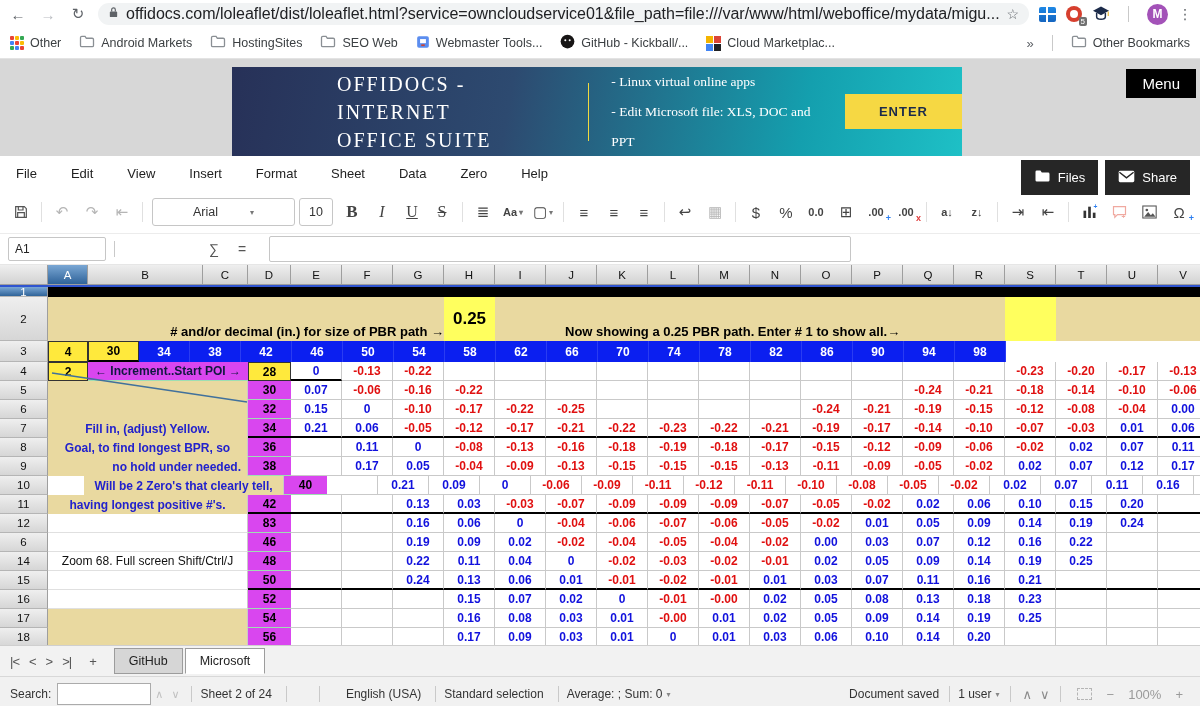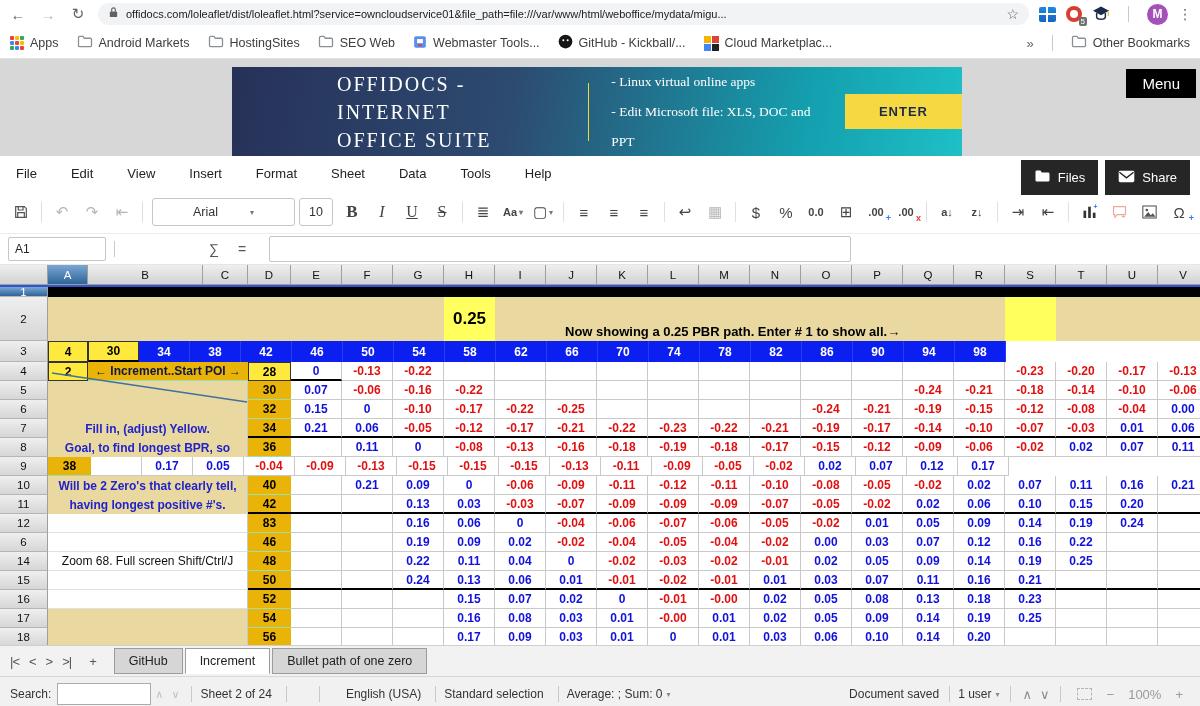--- a/index.html
+++ b/index.html
@@ -3,21 +3,21 @@
 <meta charset="utf-8">
 <style>
   html,body{margin:0;padding:0}
   body{width:1200px;height:706px;overflow:hidden;font-family:"Liberation Sans",sans-serif;background:#fff;position:relative;font-size:13px;color:#202124}
   .vsep{width:1px;background:#c9c9c9;height:16px;margin:0 8px;flex:0 0 1px}
   
   .browser-bar{height:28px;display:flex;align-items:center;background:#fff;padding:0 8px;gap:10px}
   .nav-glyph{font-size:15px;color:#5f6368;width:20px;text-align:center;cursor:pointer}
   .nav-glyph.dim{color:#b9bcc1}
   .omnibox{flex:1;height:22px;background:#f1f3f4;border-radius:12px;display:flex;align-items:center;padding:0 10px;gap:7px;min-width:0}
-  .omnibox .url{font-size:11px;color:#202124;white-space:nowrap;overflow:hidden;flex:1}
+  .omnibox .url{font-size:16px;color:#202124;white-space:nowrap;overflow:hidden;flex:1}
   .omnibox .star{color:#5f6368;font-size:14px}
   .ext-row{display:flex;align-items:center;gap:10px}
   .ext-win{width:17px;height:15px;border-radius:2px;background:linear-gradient(#1e88e5,#1565c0);position:relative}
   .ext-win:before{content:"";position:absolute;left:7px;top:0;bottom:0;width:2px;background:#fff}
   .ext-win:after{content:"";position:absolute;top:6px;left:0;right:0;height:2px;background:#fff}
   .ext-stop{width:16px;height:16px;border-radius:50%;background:#d63f2e;position:relative}
   .ext-stop:before{content:"";position:absolute;left:4px;top:4px;width:8px;height:8px;border-radius:50%;background:#fff}
   .ext-badge{position:absolute;right:-5px;bottom:-4px;background:#707070;color:#fff;font-size:8px;padding:0 2px;border-radius:2px}
   .avatar{width:21px;height:21px;border-radius:50%;background:#a352b8;color:#fff;font-size:12px;font-weight:bold;display:flex;align-items:center;justify-content:center}
   .kebab{color:#5f6368;font-size:14px}
@@ -68,21 +68,21 @@
   .colhead-row{display:flex;border-bottom:2px solid #2f54d0}
   .hcell{box-sizing:border-box;height:20px;background:linear-gradient(#efefef,#d2d2d2);border-right:1px solid #9e9e9e;border-bottom:1px solid #9e9e9e;display:flex;align-items:center;justify-content:center;font-size:11.5px;font-weight:normal;color:#111;flex:0 0 auto;cursor:pointer}
   .hcell.sel,.rhead.sel{background:linear-gradient(#7aa7d4,#2f6399);color:#fff}
   .rhead{box-sizing:border-box;width:48px;background:linear-gradient(#efefef,#d6d6d6);border-right:1px solid #9e9e9e;border-bottom:1px solid #b5b5b5;display:flex;align-items:center;justify-content:center;font-size:11.5px;color:#111;flex:0 0 auto;cursor:pointer}
   .cell{background:#fff;border-right:1px solid #c9c9c9;border-bottom:1px solid #c9c9c9;cursor:cell}
   .cell.neg{color:#e01010}
   .cell.pos{color:#1111dd}
   .tan{background:#e9d9a0;border-right:1px solid #c9c9c9}
   .whitepanel{background:#fff;border-right:1px solid #c9c9c9;border-bottom:1px solid #e0e0e0}
   .ycell{background:#ffe93c;border:1px solid #333;color:#000}
-  .gcell{background:#eab308;border-bottom:1px solid #9edfb2;color:#000;cursor:cell}
+  .gcell{background:#d946ef;border-bottom:1px solid #9edfb2;color:#000;cursor:cell}
   .bluecell{background:#0b1ff0;color:#fff;border-right:1px solid #2a3cf2}
   .thickb{border-bottom:2px solid #000 !important}
   .note{font-size:12px;color:#2222cc;justify-content:center}
   .note.bold{font-weight:bold;font-size:12px}
   .note.right{justify-content:flex-end;padding-right:6px}
   .note.black{color:#111;font-weight:normal}
   .r2wrap{position:relative;background:#e9d9a0;height:44px;flex:1}
   .r2yellow{position:absolute;top:0;height:44px;width:51px;background:#ffff5e}
   .r2text{position:absolute;bottom:2px;font-weight:bold;font-size:13px;color:#000;white-space:nowrap}
   .r2big{position:absolute;top:0;height:44px;width:51px;display:flex;align-items:center;justify-content:center;font-size:17px;font-weight:bold;color:#000}
@@ -139,21 +139,21 @@
           <i style="background: rgb(234, 67, 53);"></i>
           <i style="background: rgb(251, 188, 5);"></i>
           <i style="background: rgb(52, 168, 83);"></i>
           <i style="background: rgb(66, 133, 244);"></i>
           <i style="background: rgb(234, 67, 53);"></i>
           <i style="background: rgb(251, 188, 5);"></i>
           <i style="background: rgb(52, 168, 83);"></i>
           <i style="background: rgb(66, 133, 244);"></i>
           <i style="background: rgb(234, 67, 53);"></i>
         </span>
-        <span>Apps</span>
+        <span>Other</span>
       </span>
       <span class="bm">
         <span><svg width="16" height="13" viewBox="0 0 24 20">
             <path d="M2 4a2 2 0 0 1 2-2h5l2 3h9a2 2 0 0 1 2 2v9a2 2 0 0 1-2 2H4a2 2 0 0 1-2-2z" fill="none" stroke="#8a8f94" stroke-width="2"></path>
           </svg></span>
         <span>Android Markets</span>
       </span>
       <span class="bm">
         <span><svg width="16" height="13" viewBox="0 0 24 20">
             <path d="M2 4a2 2 0 0 1 2-2h5l2 3h9a2 2 0 0 1 2 2v9a2 2 0 0 1-2 2H4a2 2 0 0 1-2-2z" fill="none" stroke="#8a8f94" stroke-width="2"></path>
@@ -234,21 +234,21 @@
 </div>
 
 <div class="menu-bar" id="menu-bar">
     <span class="menu-item">File</span>
     <span class="menu-item">Edit</span>
     <span class="menu-item">View</span>
     <span class="menu-item">Insert</span>
     <span class="menu-item">Format</span>
     <span class="menu-item">Sheet</span>
     <span class="menu-item">Data</span>
-    <span class="menu-item">Tools</span>
+    <span class="menu-item">Zero</span>
     <span class="menu-item">Help</span>
   </div>
 
 <div class="toolbar" id="toolbar">
     <div class="tb-item">
       <svg width="16" height="16" viewBox="0 0 24 24">
         <path d="M4 4h13l3 3v13H4z" fill="none" stroke="#555" stroke-width="1.8"></path>
         <path d="M8 4v5h7V4M7 20v-7h10v7" fill="none" stroke="#555" stroke-width="1.8"></path>
       </svg>
     </div>
@@ -408,20 +408,21 @@
     </div>
     <div class="grow">
       <div class="rhead sel" style="height: 10px;">1</div>
       <div style="width: 1161px; height: 10px; background: rgb(0, 0, 0);"></div>
     </div>
     <div class="grow">
       <div class="rhead" style="height: 44px;">2</div>
       <div class="r2wrap">
         <div class="r2yellow" style="left: 396px;"></div>
         <div class="r2yellow" style="left: 957px;"></div>
+        <div class="r2text" style="right: 756px;"># and/or decimal (in.) for size of PBR path →</div>
         <div class="r2big" style="left: 396px;">0.25</div>
         <div class="r2text" style="left: 517px;">Now showing a 0.25 PBR path. Enter # 1 to show all.→</div>
       </div>
     </div>
     <div class="grow">
       <div class="rhead" style="height: 21px;">3</div>
       <div class="gc ycell" style="width: 40px; height: 21px;">4</div>
       <div class="gc ycell thickb" style="width: 51px; height: 21px;">30</div>
       <div class="gc bluecell" style="width: 51px; height: 21px;">34</div>
       <div class="gc bluecell" style="width: 51px; height: 21px;">38</div>
@@ -552,20 +553,21 @@
       <div class="gc cell neg" style="width: 51px; height: 19px;">-0.12</div>
       <div class="gc cell neg" style="width: 51px; height: 19px;">-0.09</div>
       <div class="gc cell neg" style="width: 51px; height: 19px;">-0.06</div>
       <div class="gc cell neg" style="width: 51px; height: 19px;">-0.02</div>
       <div class="gc cell pos" style="width: 51px; height: 19px;">0.02</div>
       <div class="gc cell pos" style="width: 51px; height: 19px;">0.07</div>
       <div class="gc cell pos" style="width: 51px; height: 19px;">0.11</div>
     </div>
     <div class="grow">
       <div class="rhead" style="height: 19px;">9</div>
+      <div class="gc tan note bold right" style="width: 200px; height: 19px;">no hold under needed.</div>
       <div class="gc gcell" style="width: 43px; height: 19px;">38</div>
       <div class="gc cell" style="width: 51px; height: 19px;"></div>
       <div class="gc cell pos" style="width: 51px; height: 19px;">0.17</div>
       <div class="gc cell pos" style="width: 51px; height: 19px;">0.05</div>
       <div class="gc cell neg" style="width: 51px; height: 19px;">-0.04</div>
       <div class="gc cell neg" style="width: 51px; height: 19px;">-0.09</div>
       <div class="gc cell neg" style="width: 51px; height: 19px;">-0.13</div>
       <div class="gc cell neg" style="width: 51px; height: 19px;">-0.15</div>
       <div class="gc cell neg" style="width: 51px; height: 19px;">-0.15</div>
       <div class="gc cell neg" style="width: 51px; height: 19px;">-0.15</div>
@@ -574,21 +576,21 @@
       <div class="gc cell neg" style="width: 51px; height: 19px;">-0.09</div>
       <div class="gc cell neg" style="width: 51px; height: 19px;">-0.05</div>
       <div class="gc cell neg" style="width: 51px; height: 19px;">-0.02</div>
       <div class="gc cell pos" style="width: 51px; height: 19px;">0.02</div>
       <div class="gc cell pos" style="width: 51px; height: 19px;">0.07</div>
       <div class="gc cell pos" style="width: 51px; height: 19px;">0.12</div>
       <div class="gc cell pos" style="width: 51px; height: 19px;">0.17</div>
     </div>
     <div class="grow">
       <div class="rhead" style="height: 19px;">10</div>
-      <div class="gc tan note " style="width: 200px; height: 19px;">Will be 2 Zero's that clearly tell,</div>
+      <div class="gc tan note " style="width: 200px; height: 19px; margin-left: 36px;">Will be 2 Zero's that clearly tell,</div>
       <div class="gc gcell" style="width: 43px; height: 19px;">40</div>
       <div class="gc cell" style="width: 51px; height: 19px;"></div>
       <div class="gc cell pos" style="width: 51px; height: 19px;">0.21</div>
       <div class="gc cell pos" style="width: 51px; height: 19px;">0.09</div>
       <div class="gc cell pos" style="width: 51px; height: 19px;">0</div>
       <div class="gc cell neg" style="width: 51px; height: 19px;">-0.06</div>
       <div class="gc cell neg" style="width: 51px; height: 19px;">-0.09</div>
       <div class="gc cell neg" style="width: 51px; height: 19px;">-0.11</div>
       <div class="gc cell neg" style="width: 51px; height: 19px;">-0.12</div>
       <div class="gc cell neg" style="width: 51px; height: 19px;">-0.11</div>
@@ -792,22 +794,21 @@
   </div>
 
 <div class="tabs-bar">
   <span class="tabnav">|&lt;</span>
   <span class="tabnav">&lt;</span>
   <span class="tabnav">&gt;</span>
   <span class="tabnav">&gt;|</span>
   <span class="tabnav" style="margin:0 14px 0 8px">+</span>
   <span id="tab-list" style="display:flex">
       <div class="sheet-tab">GitHub</div>
-      <div class="sheet-tab active">Increment</div>
-      <div class="sheet-tab">Bullet path of one zero</div>
+      <div class="sheet-tab active">Microsoft</div>
     </span>
 </div>
 
 <div class="status-bar">
   <span class="st-text">Search:</span>
   <input class="search-input" style="">
   <span class="st-chev">∧</span>
   <span class="st-chev">∨</span>
   <div class="vsep"></div>
   <span class="st-text">Sheet 2 of 24</span>

